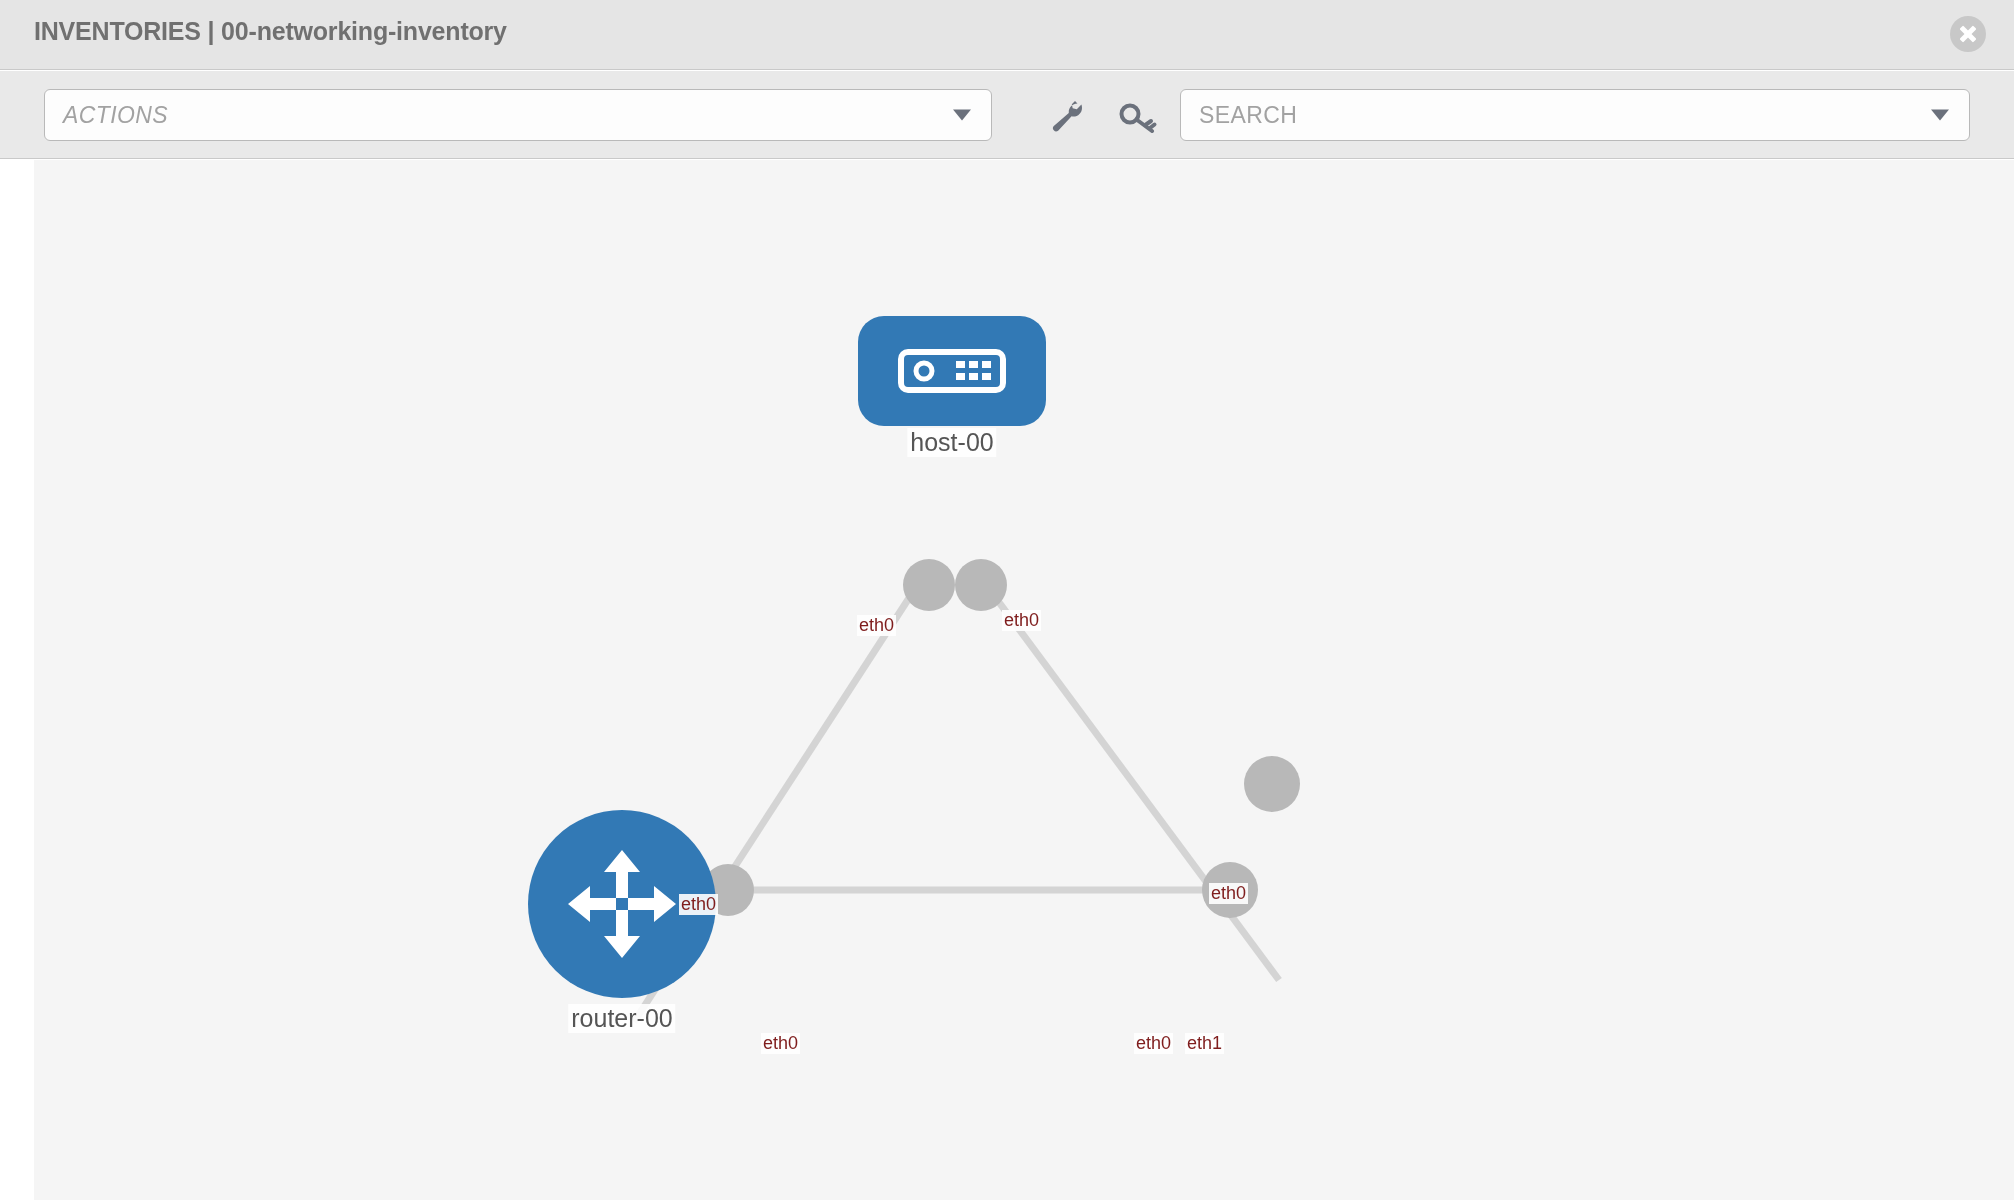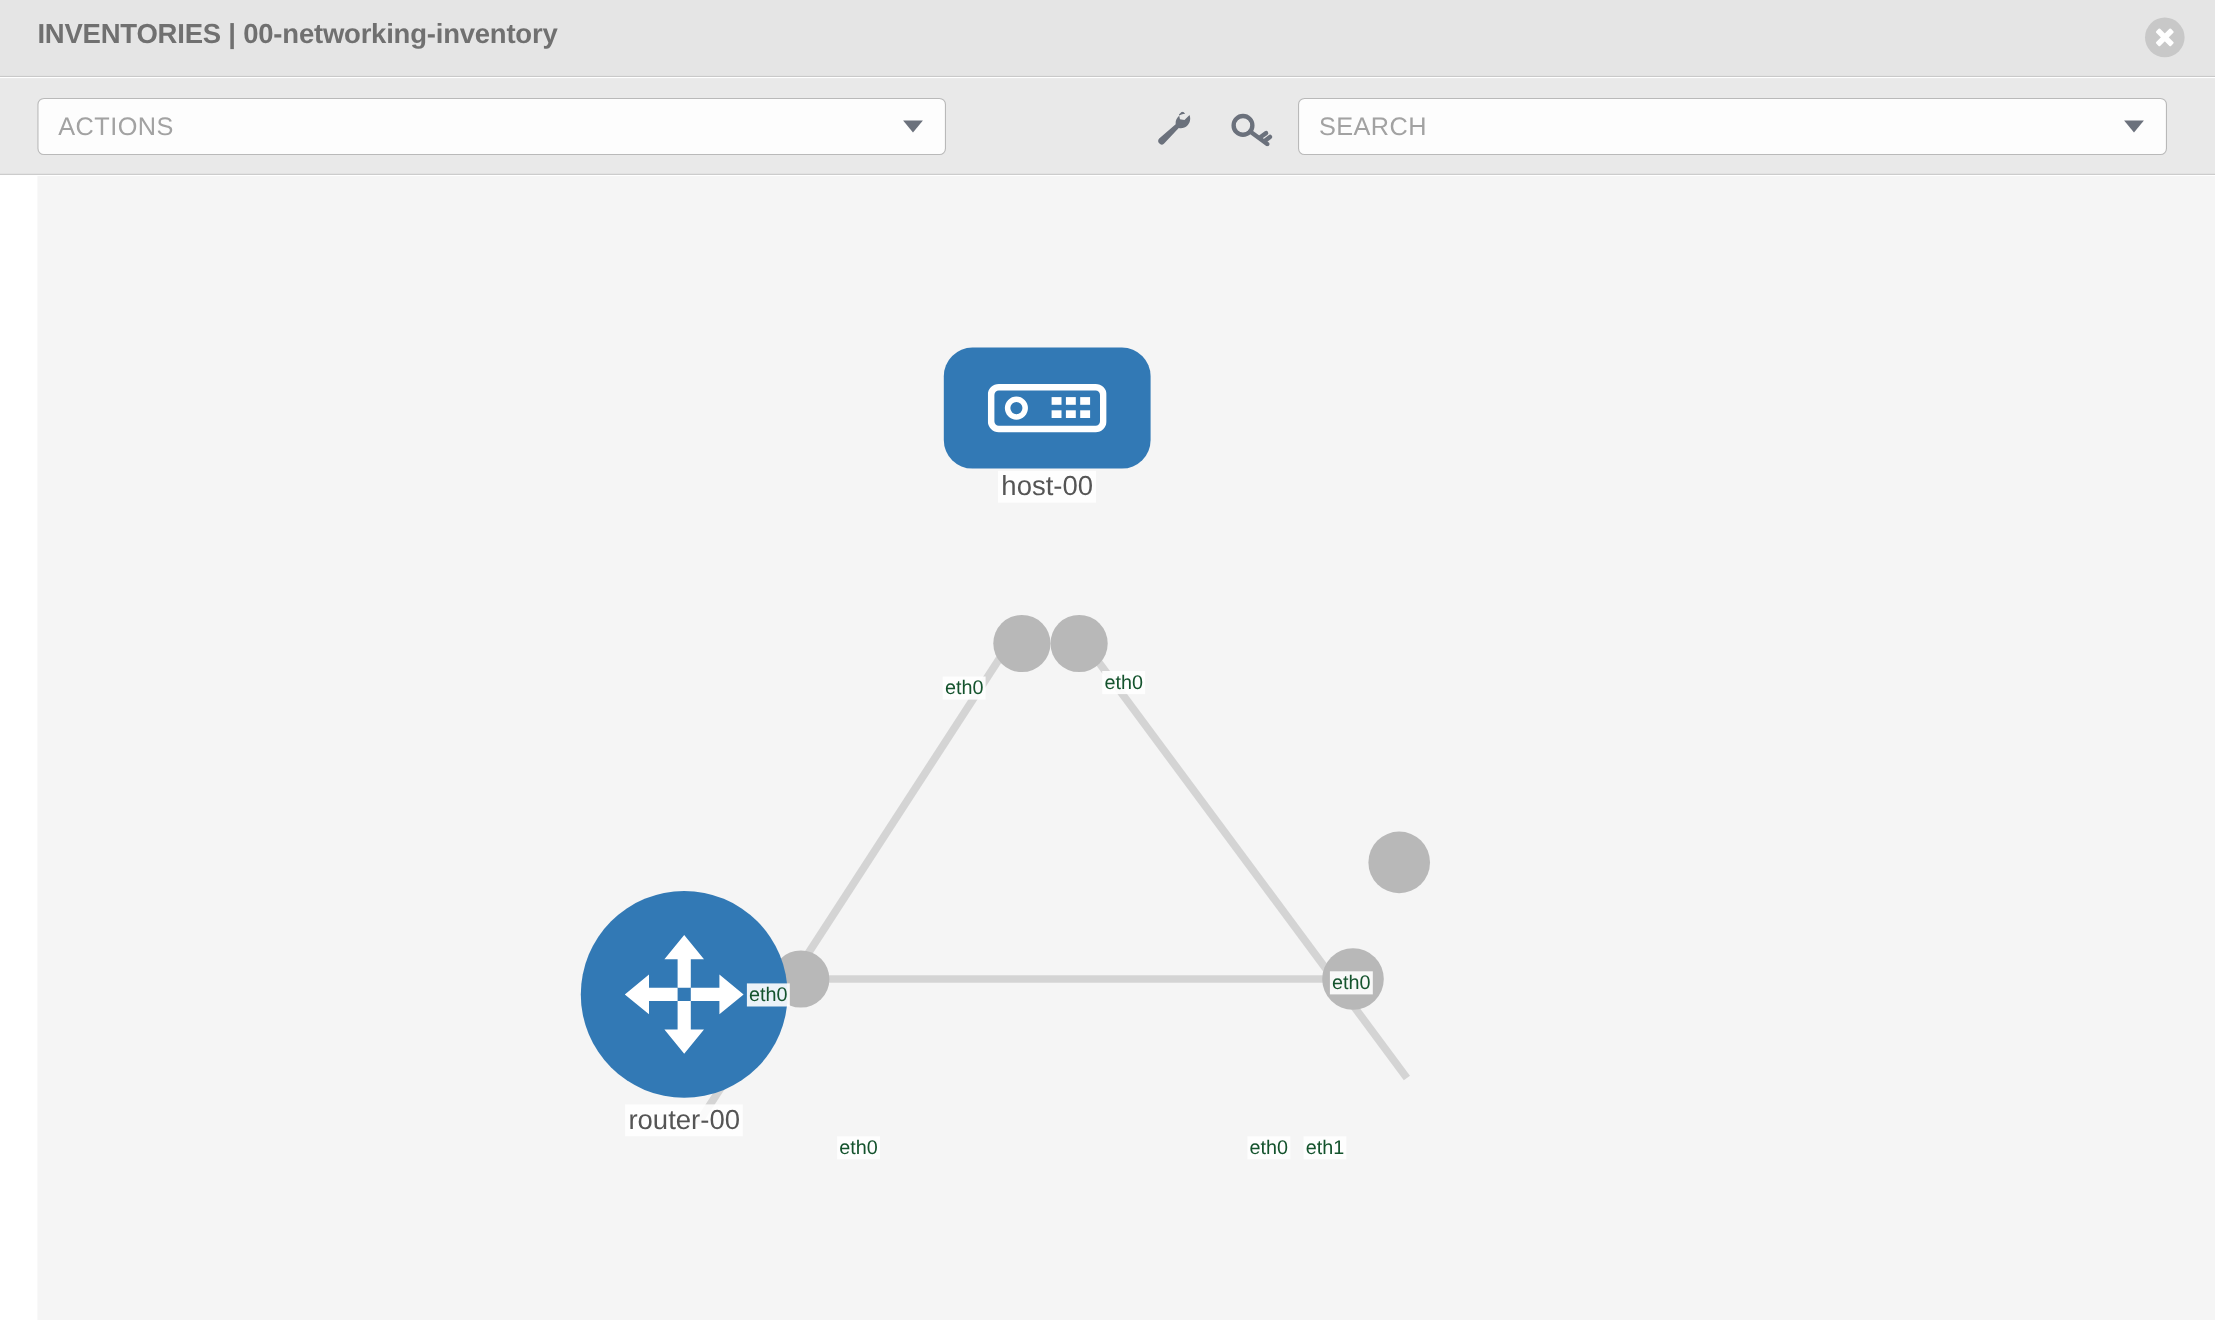--- a/index.html
+++ b/index.html
@@ -38,21 +38,21 @@
   .toolbar {
     position: absolute; left: 0; top: 71px; width: 2014px; height: 88px;
     background: #e9e9e9;
     border-bottom: 1px solid #c9c9c9;
   }
   .dd {
     position: absolute; top: 18px; height: 52px;
     background: #fdfdfd; border: 1px solid #b9b9b9; border-radius: 6px;
     cursor: pointer;
   }
-  .dd-actions { left: 34px; width: 826px; }
+  .dd-actions { left: 44px; width: 948px; font-style: italic; }
   .dd-search  { left: 1180px; width: 790px; }
   .dd-label {
     position: absolute; left: 18px; top: 50%; transform: translateY(-50%);
     font-size: 23px; color: #a2a2a2; letter-spacing: 0.4px;
   }
   .dd-caret {
     position: absolute; right: 20px; top: 50%; transform: translateY(-50%);
     width: 0; height: 0;
     border-left: 9px solid transparent; border-right: 9px solid transparent;
     border-top: 11px solid #6b717c;
@@ -83,21 +83,21 @@
   .node-shape svg { display: block; }
 
   .node-label {
     position: absolute; left: 50%; transform: translateX(-50%);
     font-size: 25px; color: #555555; white-space: nowrap;
     background: rgba(255,255,255,0.88); padding: 0 3px;
   }
 
   
   .if-label {
-    position: absolute; font-size: 18px; color: #14532d;
+    position: absolute; font-size: 18px; color: #7f1d1d;
     background: rgba(255,255,255,0.9); padding: 0 2px;
     white-space: nowrap;
   }
 </style>
 </head>
 <body>
 
 <div id="app">
 
   <div class="header">

